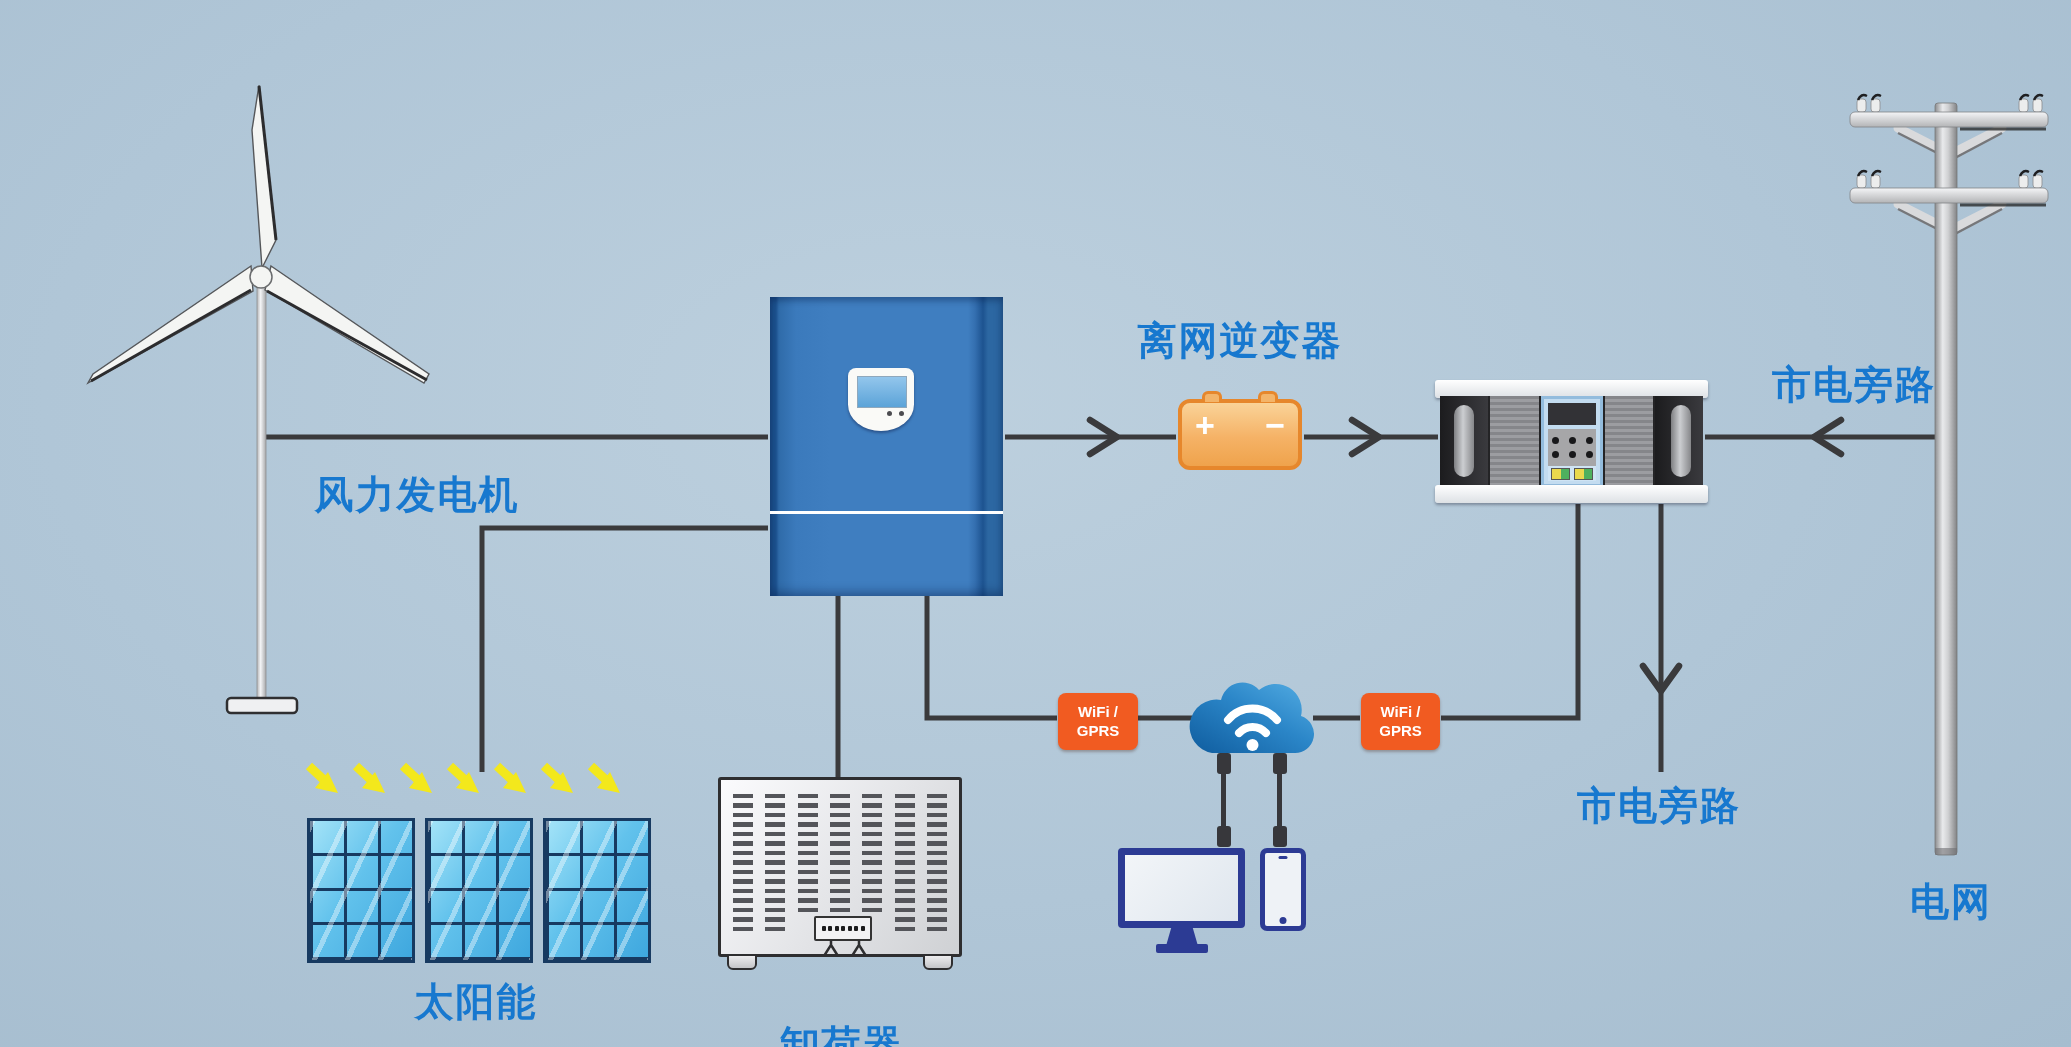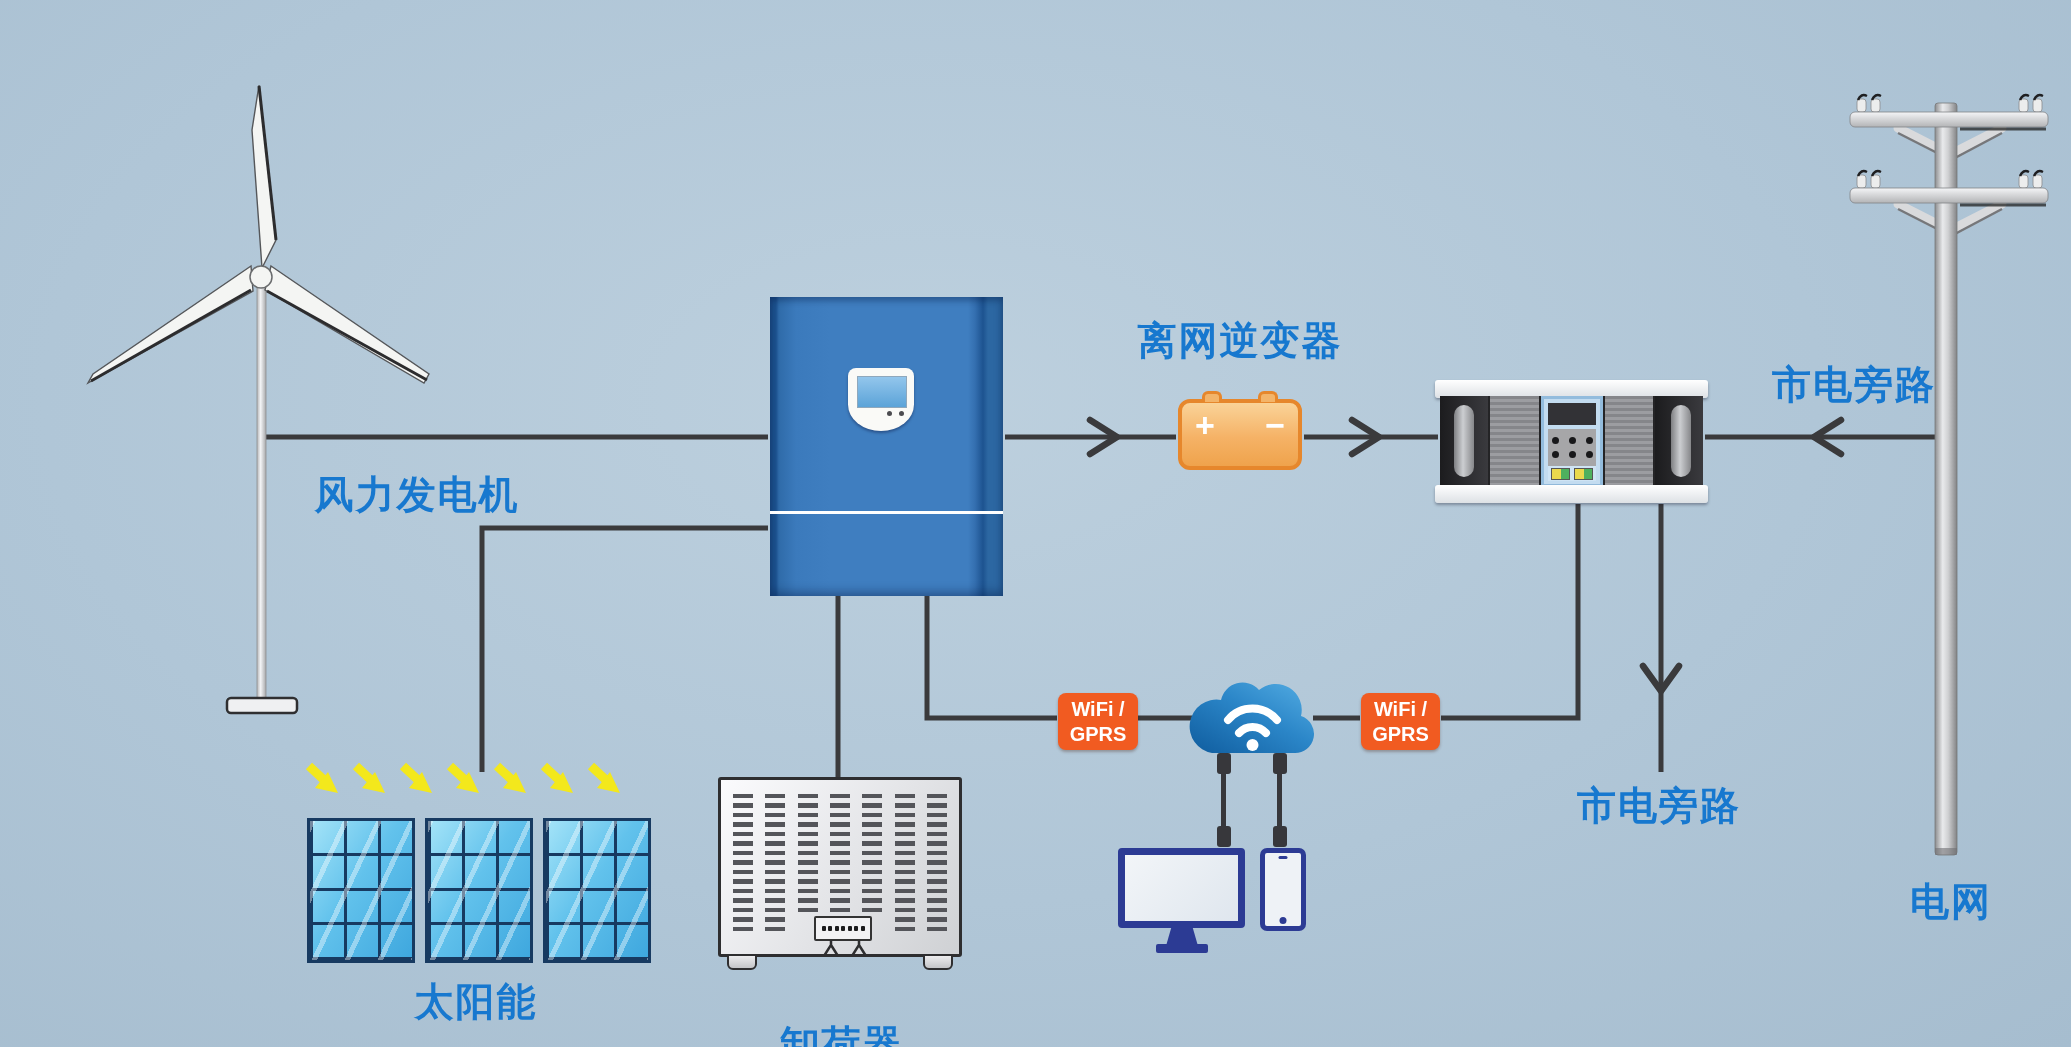--- a/index.html
+++ b/index.html
@@ -69,21 +69,21 @@
   
   .solar-array{left:307px;top:818px;width:344px;height:145px;display:flex;gap:10px;}
   .panel{flex:1;border:3px solid #173a61;box-sizing:border-box;
       background-image:
         repeating-linear-gradient(115deg, rgba(255,255,255,.40) 0 5px, rgba(255,255,255,0) 5px 30px),
         repeating-linear-gradient(90deg, #173a61 0 3px, rgba(0,0,0,0) 3px 34px),
         repeating-linear-gradient(0deg, #173a61 0 3px, rgba(0,0,0,0) 3px 34.7px),
         linear-gradient(125deg,#a5e4f8 0%,#62c2ec 45%,#3ea7de 100%);}
 
   
-  .wifi{width:80px;height:57px;background:#f15b21;border-radius:8px;color:#fff;font-weight:bold;font-size:20px;
+  .wifi{width:80px;height:57px;background:#f15b21;border-radius:8px;color:#fff;font-weight:bold;font-size:15px;
       line-height:1.25;text-align:center;display:flex;flex-direction:column;justify-content:center;
       box-shadow:0 2px 3px rgba(60,20,0,.3);}
 
   
   .cable-conn{width:14px;height:21px;background:#37373b;border-radius:3px;}
   .cable-line{width:5px;height:56px;background:#37373b;}
   .monitor{left:1118px;top:848px;width:127px;height:80px;border:7px solid #2c3b94;border-radius:4px;
       background:linear-gradient(135deg,#f2f5f8,#dfe6ee);box-sizing:border-box;}
   .mon-stand{left:1166px;top:926px;width:32px;height:20px;background:#2c3b94;clip-path:polygon(18% 0,82% 0,100% 100%,0 100%);}
   .mon-base{left:1156px;top:944px;width:52px;height:9px;background:#2c3b94;border-radius:2px;}

